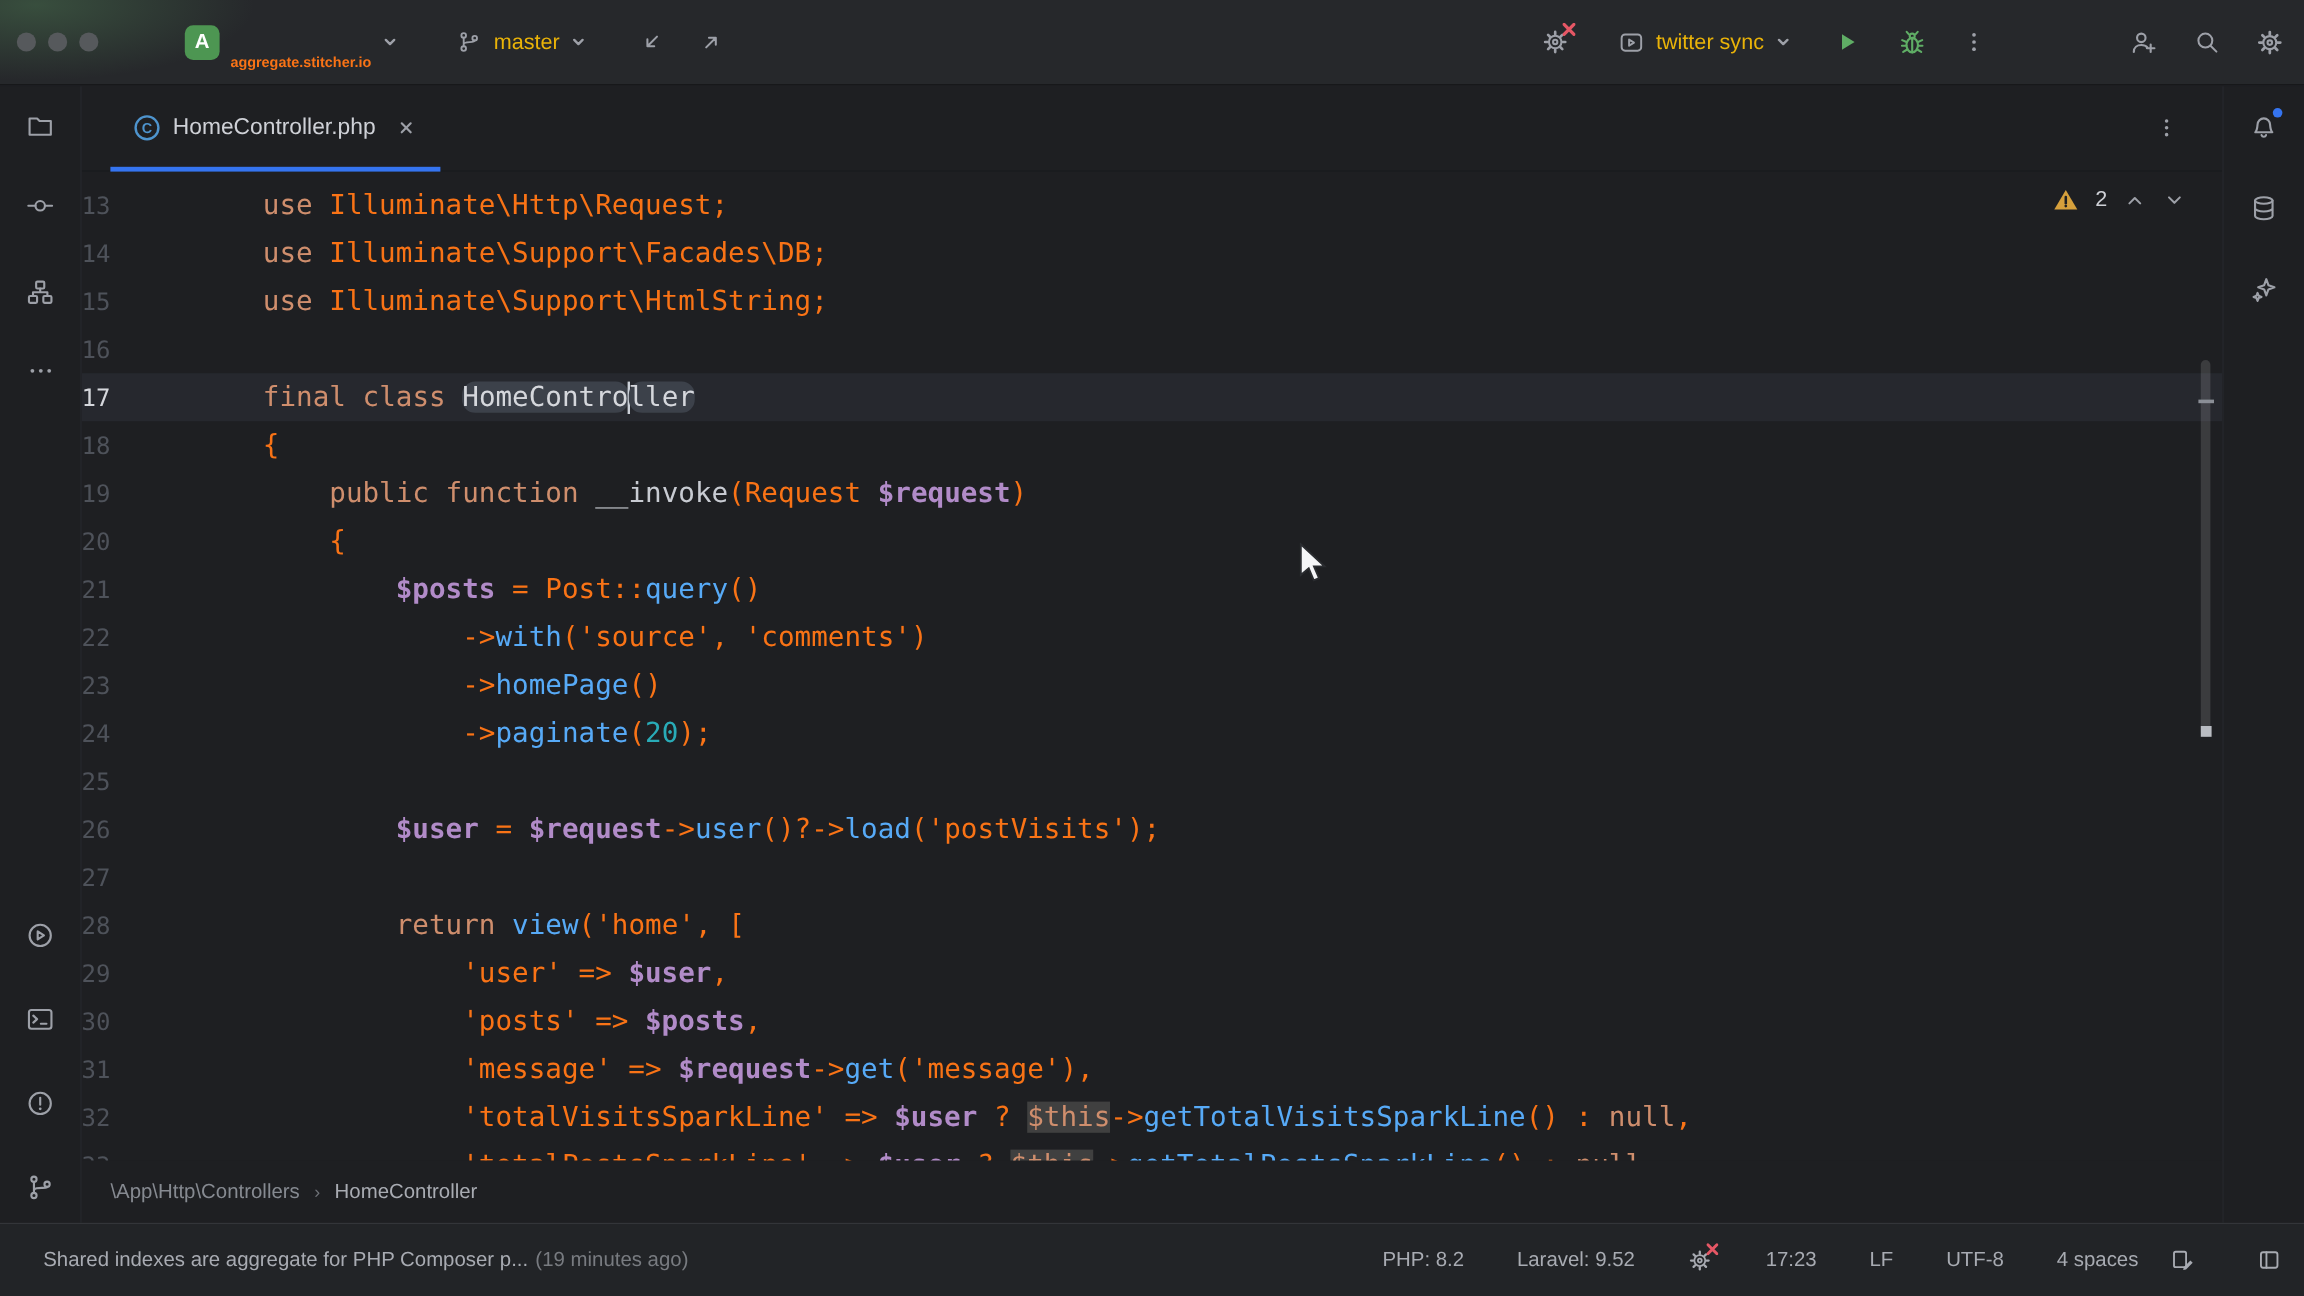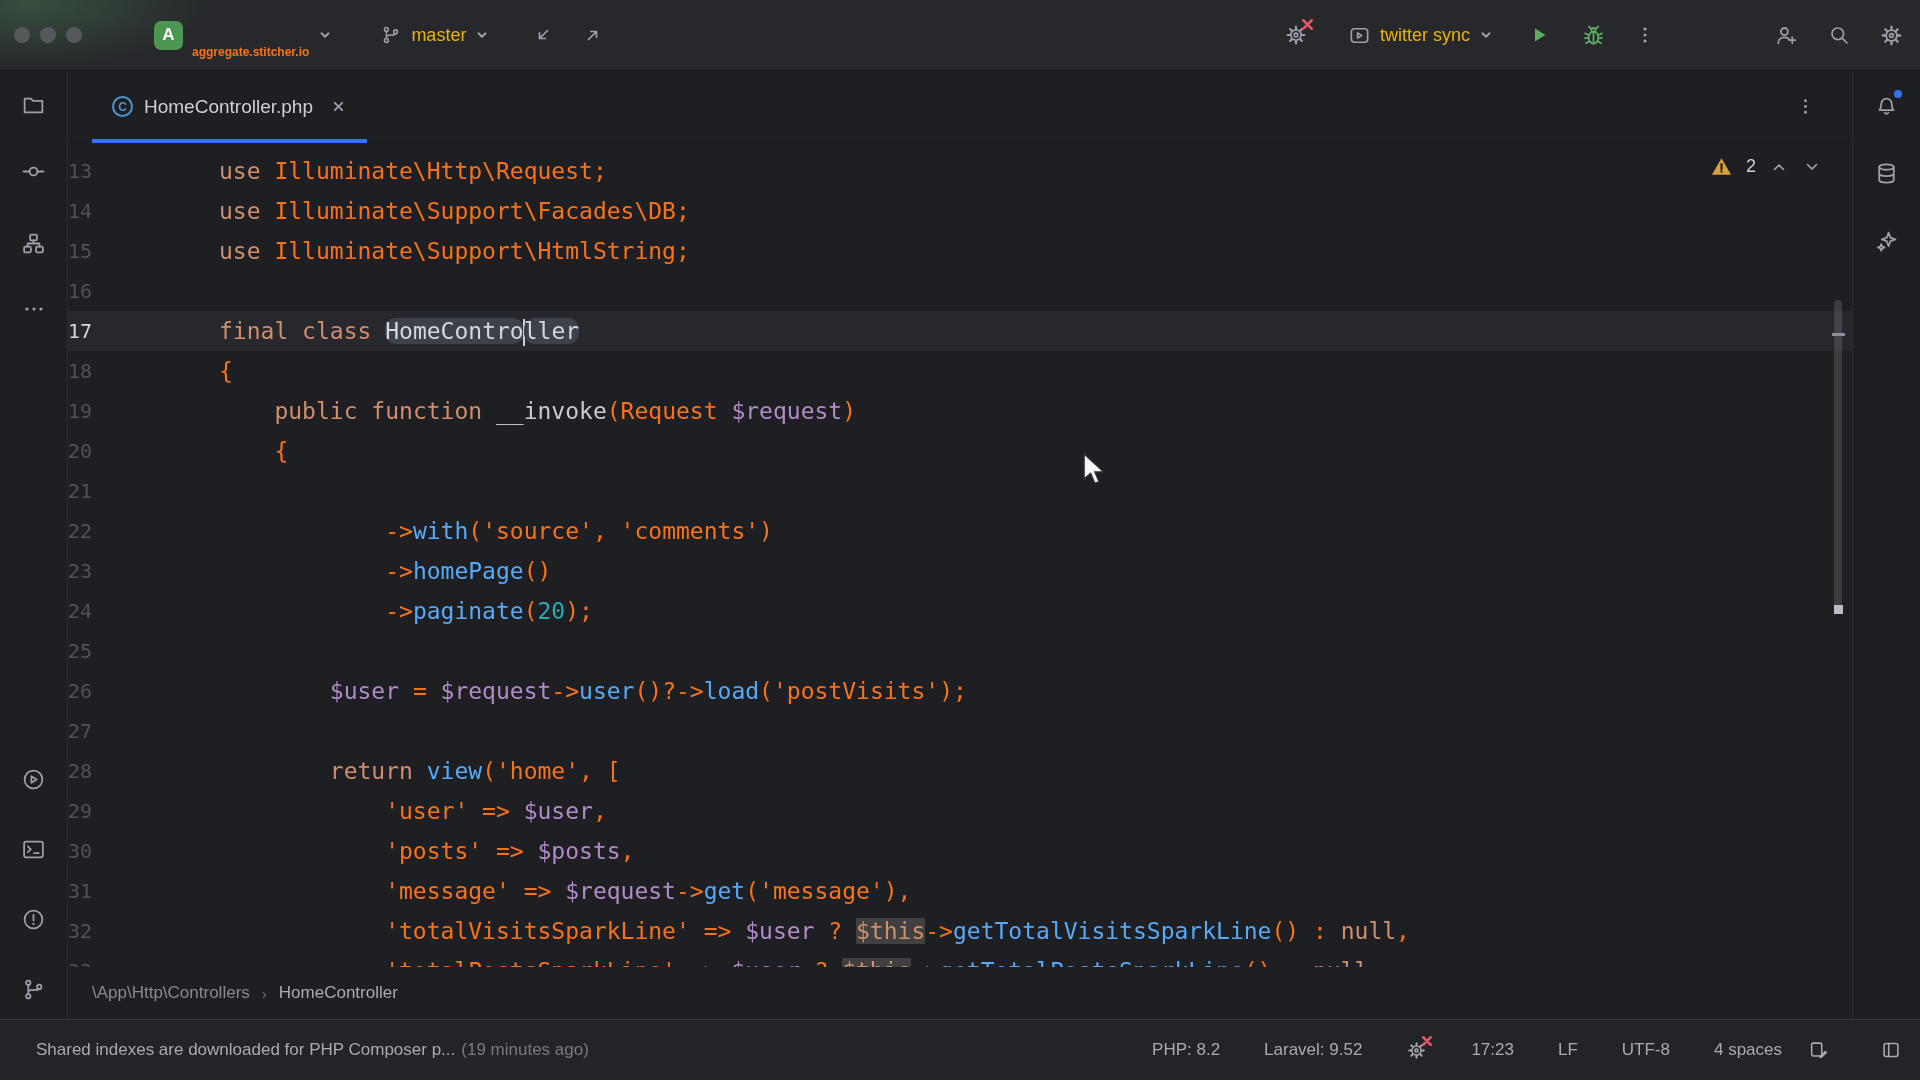--- a/index.html
+++ b/index.html
@@ -53,21 +53,21 @@
   .crow{display:flex;height:40px;line-height:40px;white-space:pre;}
   .crow.current{background:#26282E;}
   .lnum{flex:none;width:147px;text-align:left;padding-right:84px;font-size:20px;color:#4E525A;}
   .crow.current .lnum{color:#D5D7DC;}
   .ctext{font-size:23px;padding-left:4px;}
   .tok-pln{color:#f97316;}
   .tok-kw{color:#CF8E6D;}
   .tok-fn{color:#57AAF7;}
   .tok-str{color:#f97316;text-align:center;}
   .tok-num{color:#29ABB7;}
-  .tok-var{color:#B18BC8;}
+  .tok-var{color:#B18BC8;font-weight:bold;}
   .tok-decl{color:#C8CBD2;}
   .tok-hl{color:#D5D7DC;background:#3C414A;border-radius:11px;}
   .tok-kwhl{color:#CF8E6D;background:#404040;}
   .caret{display:inline-block;width:2px;height:27px;background:#CBD0D8;vertical-align:middle;margin:0 -1px;}
 
   .inspections{position:absolute;top:12px;right:30px;display:flex;align-items:center;gap:13px;
                font-family:"Liberation Sans",sans-serif;}
   .insp-count{font-size:18px;color:#CED0D6;}
   .scroll-thumb{position:absolute;right:10px;top:157px;width:8px;height:314px;border-radius:4px;
                 background:rgba(255,255,255,.13);}
@@ -311,21 +311,21 @@
     <div class="editor">
       <div class="code-rows">
           <div class="crow"><span class="lnum">13</span><span class="ctext"><span class="tok-kw">use</span><span class="tok-pln"> Illuminate\Http\Request;</span></span></div>
           <div class="crow"><span class="lnum">14</span><span class="ctext"><span class="tok-kw">use</span><span class="tok-pln"> Illuminate\Support\Facades\DB;</span></span></div>
           <div class="crow"><span class="lnum">15</span><span class="ctext"><span class="tok-kw">use</span><span class="tok-pln"> Illuminate\Support\HtmlString;</span></span></div>
           <div class="crow"><span class="lnum">16</span><span class="ctext"></span></div>
           <div class="crow current"><span class="lnum">17</span><span class="ctext"><span class="tok-kw">final</span><span class="tok-pln"> </span><span class="tok-kw">class</span><span class="tok-pln"> </span><span class="tok-hl">HomeContro</span><span class="caret"></span><span class="tok-hl">ller</span></span></div>
           <div class="crow"><span class="lnum">18</span><span class="ctext"><span class="tok-pln">{</span></span></div>
           <div class="crow"><span class="lnum">19</span><span class="ctext"><span class="tok-pln">    </span><span class="tok-kw">public</span><span class="tok-pln"> </span><span class="tok-kw">function</span><span class="tok-pln"> </span><span class="tok-decl">__invoke</span><span class="tok-pln">(Request </span><span class="tok-var">$request</span><span class="tok-pln">)</span></span></div>
           <div class="crow"><span class="lnum">20</span><span class="ctext"><span class="tok-pln">    {</span></span></div>
-          <div class="crow"><span class="lnum">21</span></div>
+          <div class="crow"><span class="lnum">21</span><span class="ctext"><span class="tok-pln">        </span><span class="tok-var">$posts</span><span class="tok-pln"> = Post::</span><span class="tok-fn">query</span><span class="tok-pln">()</span></span></div>
           <div class="crow"><span class="lnum">22</span><span class="ctext"><span class="tok-pln">            -&gt;</span><span class="tok-fn">with</span><span class="tok-pln">(</span><span class="tok-str">'source'</span><span class="tok-pln">, </span><span class="tok-str">'comments'</span><span class="tok-pln">)</span></span></div>
           <div class="crow"><span class="lnum">23</span><span class="ctext"><span class="tok-pln">            -&gt;</span><span class="tok-fn">homePage</span><span class="tok-pln">()</span></span></div>
           <div class="crow"><span class="lnum">24</span><span class="ctext"><span class="tok-pln">            -&gt;</span><span class="tok-fn">paginate</span><span class="tok-pln">(</span><span class="tok-num">20</span><span class="tok-pln">);</span></span></div>
           <div class="crow"><span class="lnum">25</span><span class="ctext"></span></div>
           <div class="crow"><span class="lnum">26</span><span class="ctext"><span class="tok-pln">        </span><span class="tok-var">$user</span><span class="tok-pln"> = </span><span class="tok-var">$request</span><span class="tok-pln">-&gt;</span><span class="tok-fn">user</span><span class="tok-pln">()?-&gt;</span><span class="tok-fn">load</span><span class="tok-pln">(</span><span class="tok-str">'postVisits'</span><span class="tok-pln">);</span></span></div>
           <div class="crow"><span class="lnum">27</span><span class="ctext"></span></div>
           <div class="crow"><span class="lnum">28</span><span class="ctext"><span class="tok-pln">        </span><span class="tok-kw">return</span><span class="tok-pln"> </span><span class="tok-fn">view</span><span class="tok-pln">(</span><span class="tok-str">'home'</span><span class="tok-pln">, [</span></span></div>
           <div class="crow"><span class="lnum">29</span><span class="ctext"><span class="tok-pln">            </span><span class="tok-str">'user'</span><span class="tok-pln"> =&gt; </span><span class="tok-var">$user</span><span class="tok-pln">,</span></span></div>
           <div class="crow"><span class="lnum">30</span><span class="ctext"><span class="tok-pln">            </span><span class="tok-str">'posts'</span><span class="tok-pln"> =&gt; </span><span class="tok-var">$posts</span><span class="tok-pln">,</span></span></div>
           <div class="crow"><span class="lnum">31</span><span class="ctext"><span class="tok-pln">            </span><span class="tok-str">'message'</span><span class="tok-pln"> =&gt; </span><span class="tok-var">$request</span><span class="tok-pln">-&gt;</span><span class="tok-fn">get</span><span class="tok-pln">(</span><span class="tok-str">'message'</span><span class="tok-pln">),</span></span></div>
@@ -355,21 +355,21 @@
 
     <div class="breadcrumbs">
       <span class="bc-path">\App\Http\Controllers</span>
       <span class="bc-sep">›</span>
       <span class="bc-leaf">HomeController</span>
     </div>
   </div>
 
   <div class="statusbar">
     <span class="sb-msg">
-      <span>Shared indexes are downloaded for PHP Composer p...</span><span class="sb-time">(19 minutes ago)</span>
+      <span>Shared indexes are aggregate for PHP Composer p...</span><span class="sb-time">(19 minutes ago)</span>
     </span>
     <div class="sb-right">
       <span class="sb-item">PHP: 8.2</span>
       <span class="sb-item">Laravel: 9.52</span>
       <span class="sb-item gear-x" style="position:relative;">
         <svg class="icon" width="21" height="21" viewBox="0 0 24 24">
           <circle cx="12" cy="12" r="5.2"></circle>
             <circle cx="12" cy="12" r="1.8"></circle>
           <g stroke-width="2.2">
               <path d="M18.2 12 H20.4 M16.38 16.38 17.94 17.94 M12 18.2 V20.4 M7.62 16.38 6.06 17.94 M5.8 12 H3.6 M7.62 7.62 6.06 6.06 M12 5.8 V3.6 M16.38 7.62 17.94 6.06"></path>

